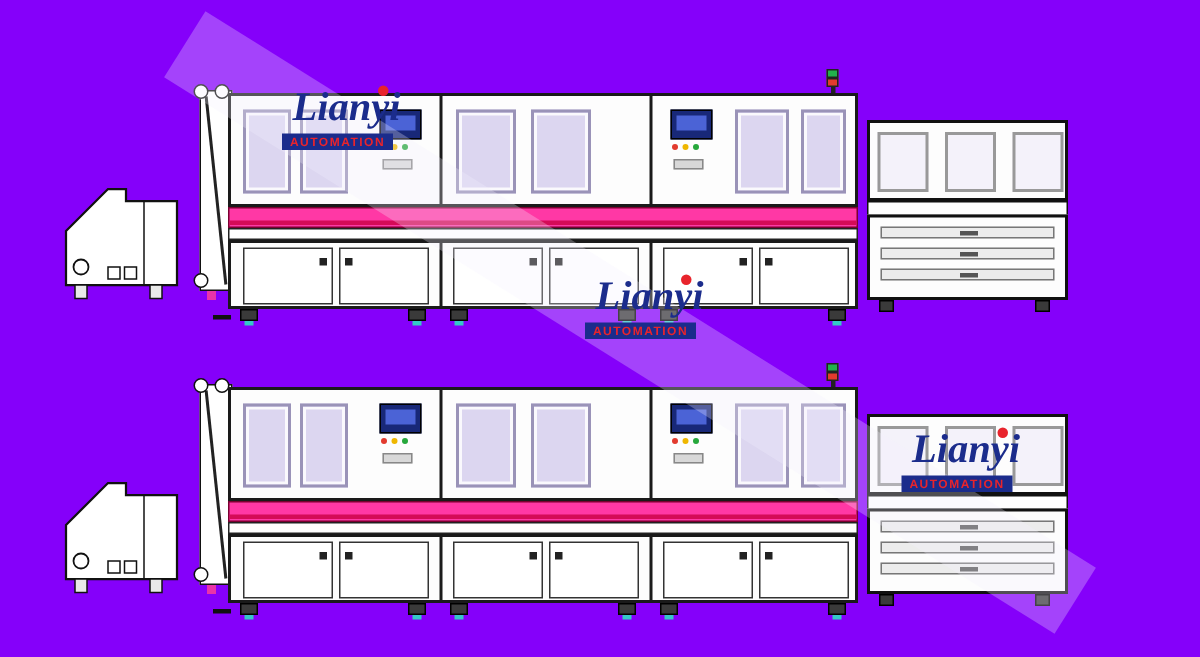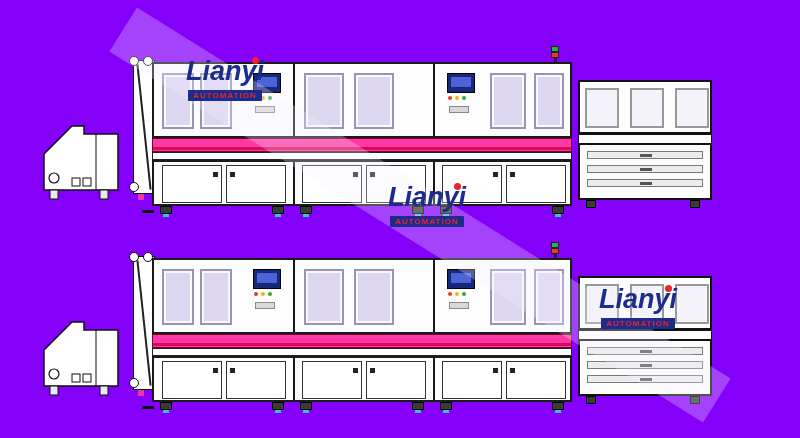--- a/index.html
+++ b/index.html
@@ -59,21 +59,21 @@
   .rm-lower{position:absolute;left:0;top:63px;width:134px;height:57px;background:#fdfdfd;border:2px solid #111;box-sizing:border-box;}
   .drawer{position:absolute;left:7px;width:116px;height:8px;background:#ececec;border:1px solid #777;box-sizing:border-box;}
   .d-handle{position:absolute;left:52px;top:2px;width:12px;height:3px;background:#555;}
   .rm-foot{position:absolute;top:120px;width:10px;height:8px;background:var(--foot-dark,#3a3a3a);border:1px solid #000;box-sizing:border-box;}
 
   .dash{position:absolute;left:104px;top:164px;width:12px;height:3px;background:#111;}
 
   
   .wm-band{position:absolute;left:70px;top:189px;width:700px;height:52px;background:rgba(246,242,255,0.28);transform:rotate(32deg);z-index:4;}
   .wm-logo{position:absolute;width:84px;text-align:center;z-index:5;}
-  .wm-brand{position:relative;font-family:Liberation Sans, sans-serif;font-style:italic;font-weight:bold;font-size:27px;line-height:26px;color:var(--watermark-navy,#1b2c8c);}
+  .wm-brand{position:relative;font-family:Liberation Serif, serif;font-style:italic;font-weight:bold;font-size:27px;line-height:26px;color:var(--watermark-navy,#1b2c8c);text-align:right;}
   .wm-dot{position:absolute;right:8px;top:-1px;width:7px;height:7px;border-radius:50%;background:var(--watermark-red,#e8242c);}
   .wm-sub{display:inline-block;margin-top:1px;background:var(--watermark-navy,#1b2c8c);color:var(--watermark-red,#e8242c);font-size:8px;font-weight:bold;letter-spacing:1px;padding:1px 5px;font-style:normal;}
 </style>
 </head>
 <body>
 
 <div class="canvas">
 
   <div class="machine-line line-1">
   <div class="signal-tower">

